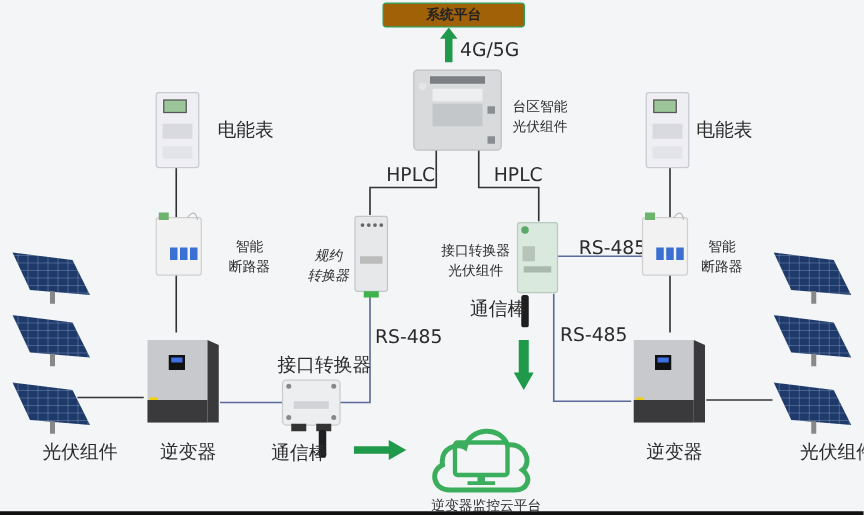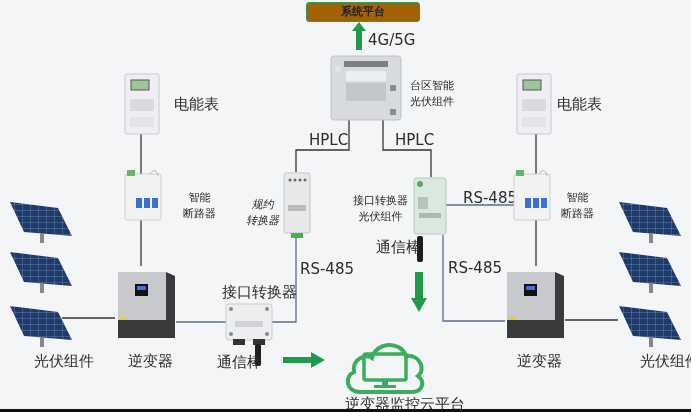--- a/index.html
+++ b/index.html
@@ -171,21 +171,21 @@
 <svg class="abs" style="left:411px;top:272px" width="16" height="40">
   <polygon points="4,0 12,0 12,26 16,26 8,40 0,26 4,26" fill="#1e9a4a"></polygon>
 </svg>
 
 <svg class="abs" style="left:342px;top:330px" width="86" height="70">
   <path d="M18 62 C4 62 2 46 12 42 C10 28 24 24 30 28 C34 12 58 10 64 26 C78 24 84 40 76 46 C84 52 80 62 70 62 Z" fill="none" stroke="#3aae5c" stroke-width="4"></path>
   <rect x="22" y="24" width="42" height="26" rx="2" fill="none" stroke="#3aae5c" stroke-width="3.5"></rect>
   <rect x="40" y="50" width="6" height="6" fill="#3aae5c"></rect>
   <rect x="32" y="55" width="22" height="3" fill="#3aae5c"></rect>
 </svg>
-<div class="lbl" style="left:345px;top:397px;font-size:15px;">逆变器监控云平台</div>
+<div class="lbl" style="left:345px;top:397px;font-size:11px;">逆变器监控云平台</div>
 
 <svg class="abs" style="left:516px;top:73px" width="36" height="62">
   <rect x="1" y="1" width="34" height="60" rx="2" fill="#eeeef3" stroke="#c9c9d2"></rect>
   <rect x="7" y="7" width="18" height="10" fill="#9cc59a" stroke="#555"></rect>
   <rect x="6" y="26" width="24" height="12" fill="#d9dae0"></rect>
   <rect x="6" y="44" width="24" height="10" fill="#e3e3ea"></rect>
 </svg>
 <div class="lbl" style="left:557px;top:97px;">电能表</div>
 
 <svg class="abs" style="left:513px;top:168px" width="38" height="54">

